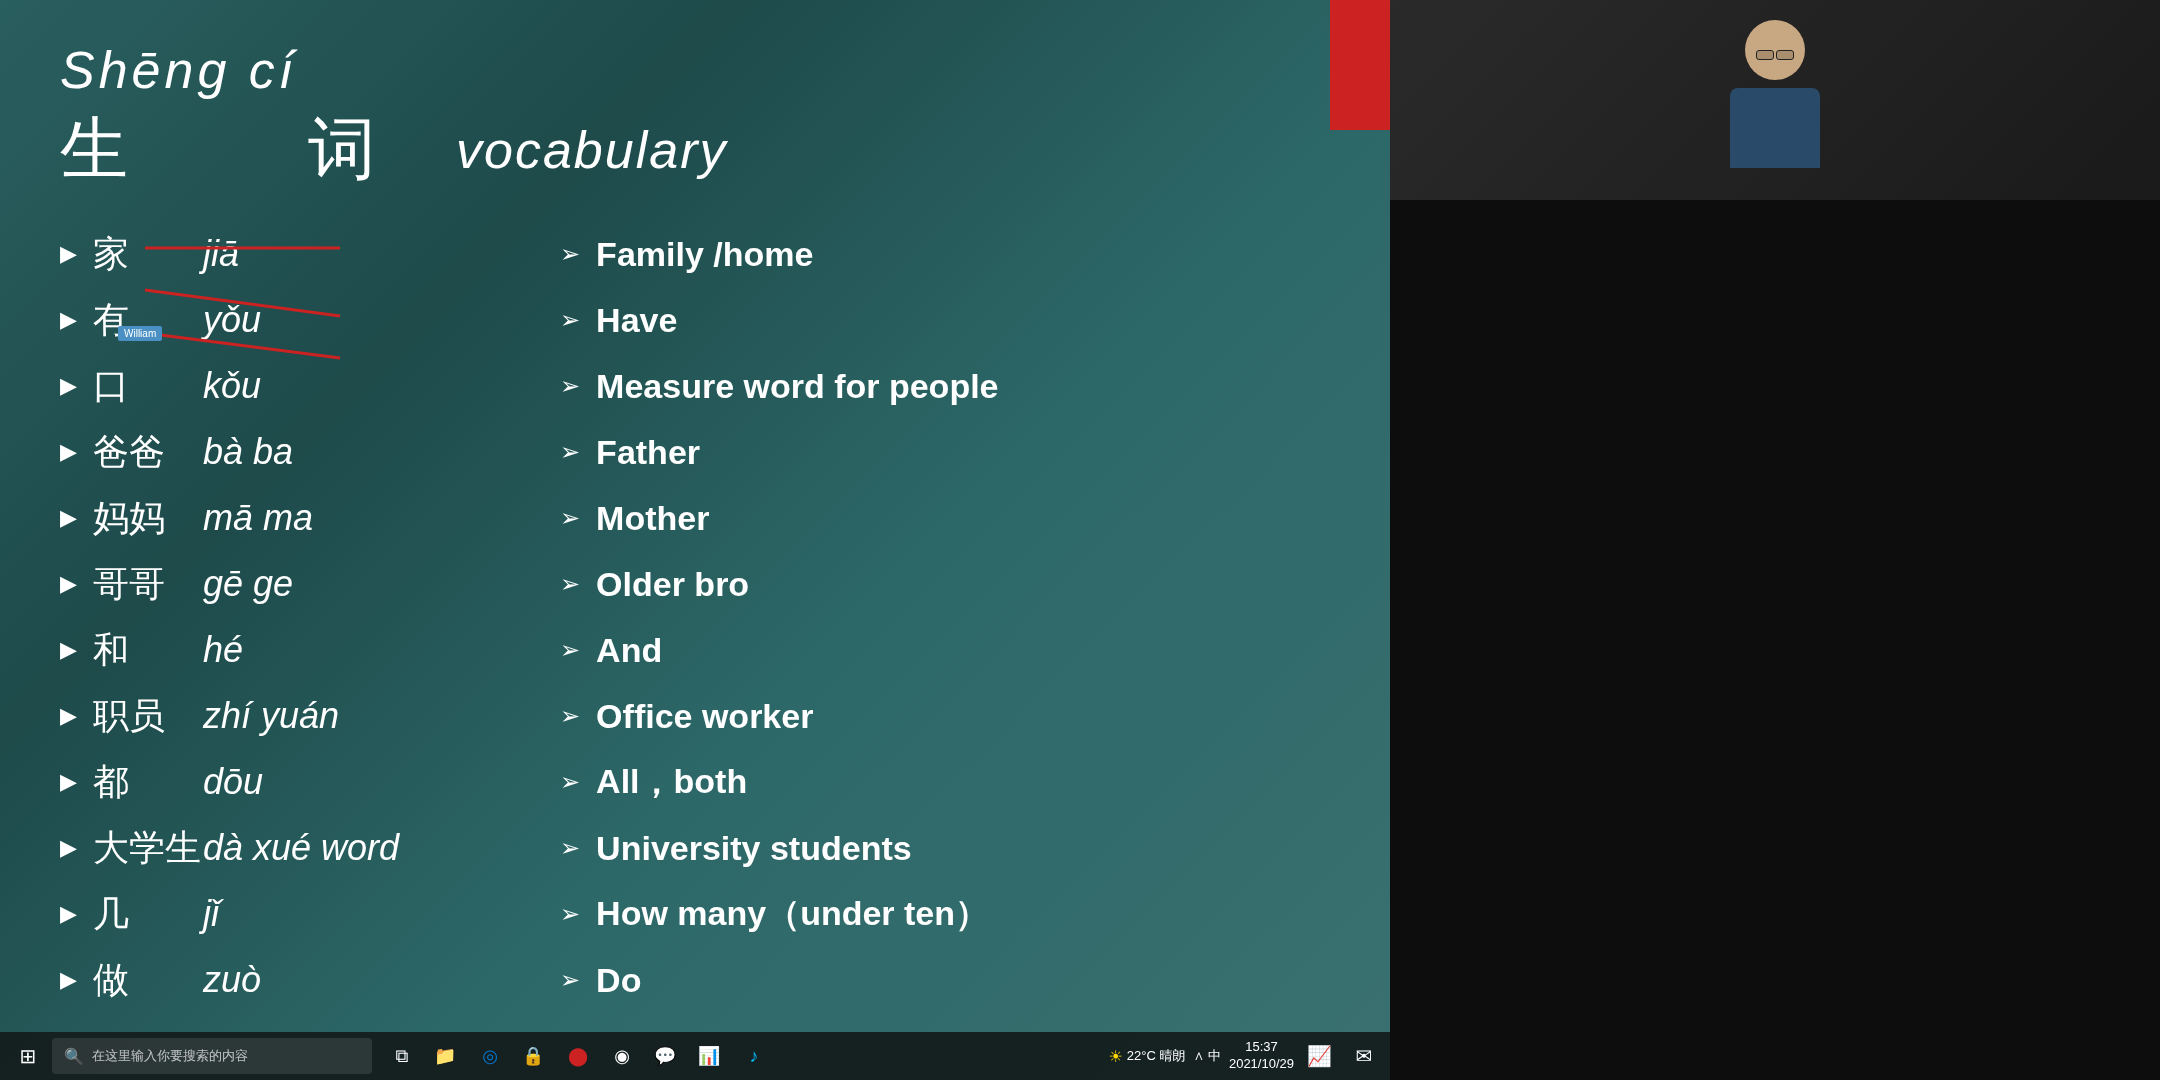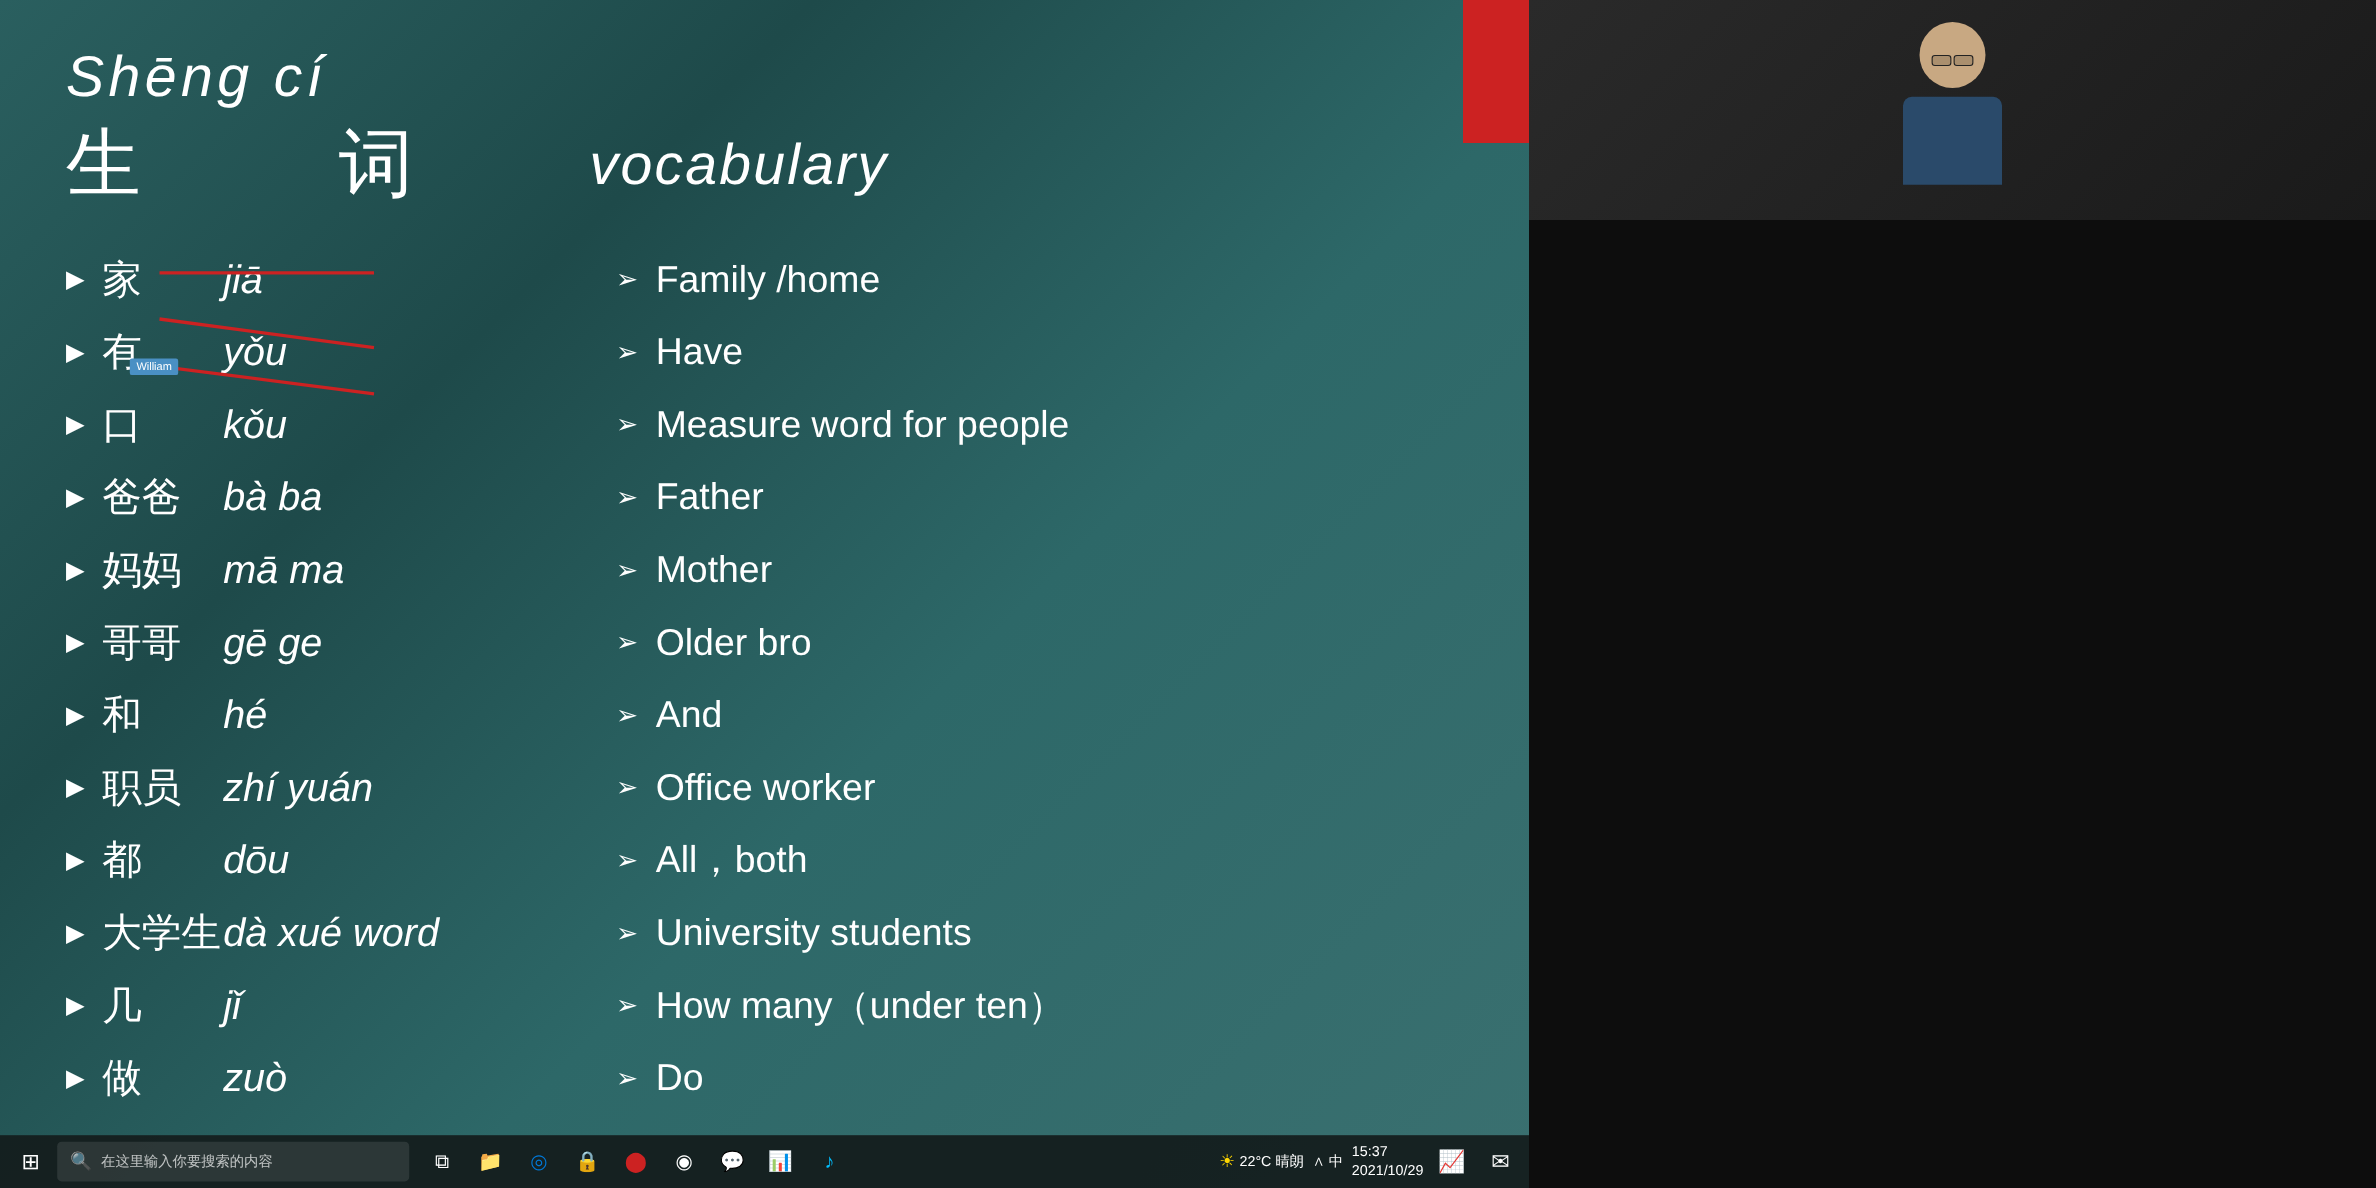--- a/index.html
+++ b/index.html
@@ -126,21 +126,21 @@
 
     .arrow {
       color: white;
       font-size: 24px;
       margin-right: 16px;
     }
 
     .english-text {
       font-size: 34px;
       color: white;
-      font-weight: 400;
+      font-weight: 700;
     }
 
     
     .william-tooltip {
       position: absolute;
       top: 326px;
       left: 118px;
       background: #4a90c4;
       color: white;
       font-size: 10px;
@@ -271,20 +271,21 @@
     .taskbar-right {
       margin-left: auto;
       display: flex;
       align-items: center;
       gap: 8px;
       color: white;
       font-size: 13px;
     }
 
     .taskbar-clock {
+      text-align: center;
       line-height: 1.3;
     }
 
     .taskbar-weather {
       display: flex;
       align-items: center;
       gap: 4px;
       font-size: 13px;
     }
 
@@ -329,21 +330,21 @@
     </svg>
 
     <div class="title-section">
       <div class="title-pinyin">Shēng  cí</div>
       <div class="title-row">
         <div style="display:flex; gap:60px; align-items:center;">
           <span class="title-chinese" style="letter-spacing:0; font-size:68px;">生</span>
           <span style="width:60px; display:inline-block;"></span>
           <span class="title-chinese" style="letter-spacing:0; font-size:68px;">词</span>
         </div>
-        <div class="title-english" style="margin-left:80px;">vocabulary</div>
+        <div class="title-english" style="">vocabulary</div>
       </div>
     </div>
 
     <div class="vocab-list">
       <div class="vocab-left" id="vocab-left">
           <div class="vocab-item">
       <span class="play-btn">▶</span>
       <span class="chinese-char">家</span>
       <span class="pinyin">jiā</span>
     </div>

